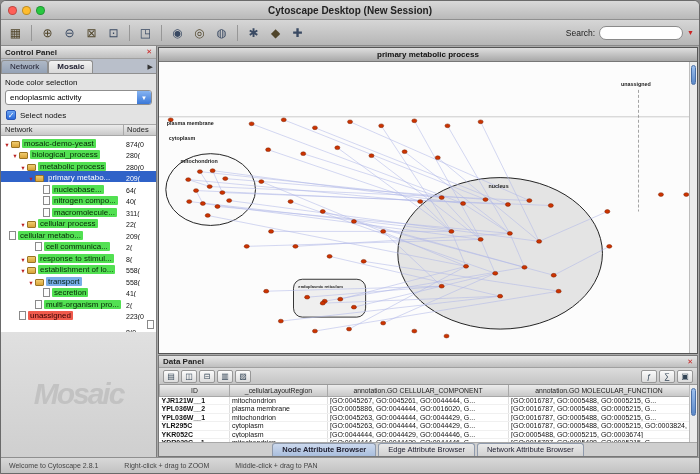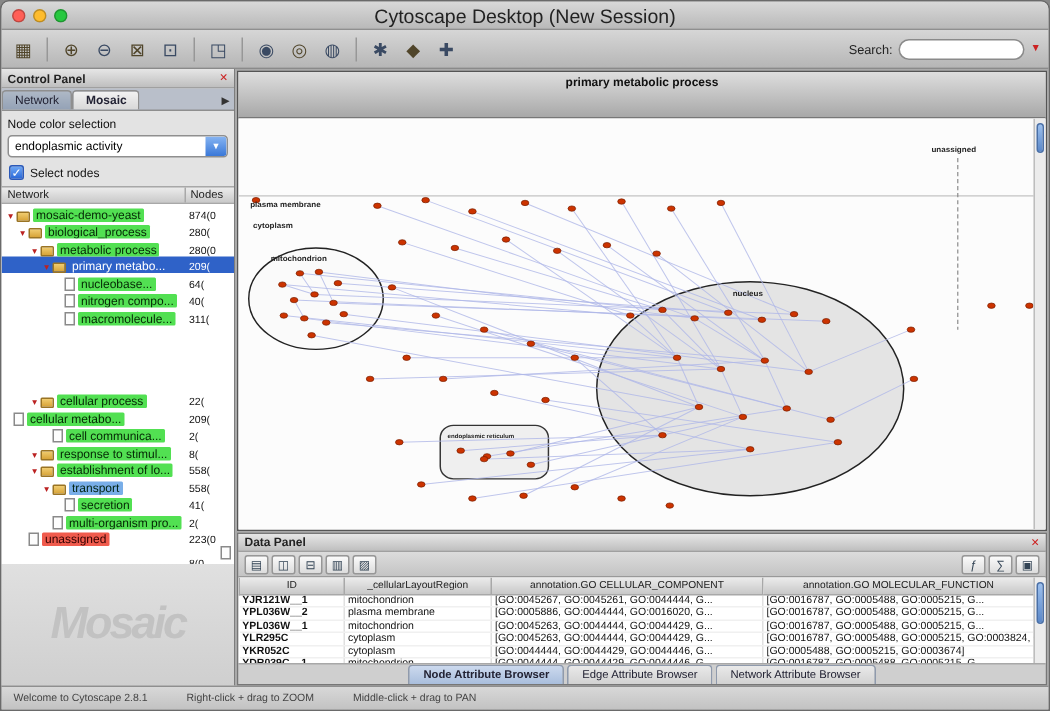--- a/index.html
+++ b/index.html
@@ -1,21 +1,21 @@
 <!DOCTYPE html>
 <html><head>
 <meta charset="utf-8">
 <style>
   * { margin:0; padding:0; box-sizing:border-box; }
   html,body { width:700px; height:474px; font-family:"Liberation Sans", sans-serif; background:#888; }
   .window { width:700px; height:474px; background:#cfcfcf; border:1px solid #6a6a6a; border-radius:6px 6px 0 0; overflow:hidden; display:flex; flex-direction:column; }
 
   
   .titlebar { height:19px; background:linear-gradient(#d9d9d9,#b9b9b9); border-bottom:1px solid #8f8f8f; position:relative; display:flex; align-items:center; justify-content:center; flex:none; }
-  .titlebar .title { font-size:13px; font-weight:normal; color:#222; }
+  .titlebar .title { font-size:10px; font-weight:bold; color:#222; }
   .traffic { position:absolute; left:7px; top:5px; display:flex; gap:5px; }
   .light { width:9px; height:9px; border-radius:50%; border:1px solid rgba(0,0,0,.25); }
   .light.red { background:#ff5f57; } .light.yellow { background:#febc2e; } .light.green { background:#28c840; }
 
   
   .toolbar { height:26px; background:linear-gradient(#d6d6d6,#b6b6b6); border-bottom:1px solid #8a8a8a; display:flex; align-items:center; padding:0 5px; gap:3px; flex:none; }
   .tbtn { width:19px; height:19px; display:flex; align-items:center; justify-content:center; font-size:12px; color:#3a4a63; cursor:default; }
   .tbtn:nth-child(odd) { color:#50452a; }
   .tsep { width:1px; height:16px; background:#979797; margin:0 3px; }
   .search-wrap { margin-left:auto; display:flex; align-items:center; gap:4px; }
@@ -55,21 +55,21 @@
   .tree-label { padding:0 2px; border-radius:1px; color:#052805; overflow:hidden; text-overflow:clip; flex:0 1 auto; }
   .bg-green { background:#52e052; } .bg-blue { background:#2f62c8; color:#fff !important; }
   .bg-red { background:#f05b4d; color:#300 !important; } .bg-lightblue { background:#79aee8; color:#021 !important; }
   .tree-count { margin-left:auto; width:30px; flex:none; font-size:7px; color:#111; overflow:hidden; }
   .cp-logo { flex:1; background:linear-gradient(#e0e0e0,#cfcfcf); display:flex; align-items:center; justify-content:center; overflow:hidden; }
   .cp-logo span { font-size:30px; font-weight:bold; color:#c2c2c2; font-style:italic; letter-spacing:-2px; }
 
   
   .right-col { flex:1; display:flex; flex-direction:column; background:#a9a9a9; min-width:0; }
   .network-frame { height:307px; margin:1px 1px 0; border:1px solid #555; background:#fff; display:flex; flex-direction:column; flex:none; }
-  .view-title { height:31px; background:linear-gradient(#dedede,#a8a8a8); border-bottom:1px solid #777; text-align:center; font-size:8px; font-weight:bold; color:#111; line-height:13px; flex:none; }
+  .view-title { height:14px; background:linear-gradient(#dedede,#a8a8a8); border-bottom:1px solid #777; text-align:center; font-size:8px; font-weight:bold; color:#111; line-height:13px; flex:none; }
   .canvas { flex:1; position:relative; background:#fcfcfc; overflow:hidden; }
   .canvas svg { position:absolute; inset:0; width:100%; height:100%; }
   .v-scroll { position:absolute; top:0; right:0; bottom:0; width:8px; background:#ececec; border-left:1px solid #bdbdbd; }
   .v-thumb { position:absolute; top:3px; left:1px; width:5px; height:20px; border-radius:3px; background:linear-gradient(#9cc0ee,#5b88c8); border:1px solid #4a70a8; }
 
   
   .data-panel { flex:1; margin:1px 1px 0; border:1px solid #777; background:#d6d6d6; display:flex; flex-direction:column; min-height:0; }
   .dp-header { height:12px; background:linear-gradient(#e6e6e6,#bfbfbf); border-bottom:1px solid #a0a0a0; display:flex; align-items:center; padding:0 4px; flex:none; }
   .dp-header .t { font-size:8px; font-weight:bold; color:#222; }
   .dp-toolbar { height:17px; background:linear-gradient(#dcdcdc,#c4c4c4); border-bottom:1px solid #999; display:flex; align-items:center; gap:2px; padding:0 4px; flex:none; }
@@ -188,21 +188,21 @@
             <span class="page-icon"></span>
             <span class="tree-label bg-green">nitrogen compo...</span>
             <span class="tree-count">40(</span>
           </div>
           <div class="tree-row" style="padding-left: 34px;">
             <span class="tree-arrow"></span>
             <span class="page-icon"></span>
             <span class="tree-label bg-green">macromolecule...</span>
             <span class="tree-count">311(</span>
           </div>
-          <div class="tree-row" style="padding-left: 18px; margin-top: 44px;">
+          <div class="tree-row" style="padding-left: 18px;">
             <span class="tree-arrow">▼</span>
             <span class="folder-icon"></span>
             <span class="tree-label bg-green">cellular process</span>
             <span class="tree-count">22(</span>
           </div>
           <div class="tree-row" style="">
             <span class="tree-arrow"></span>
             <span class="page-icon"></span>
             <span class="tree-label bg-green">cellular metabo...</span>
             <span class="tree-count">209(</span>

